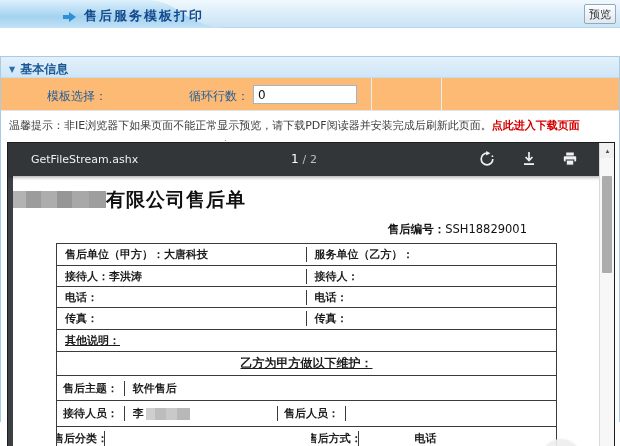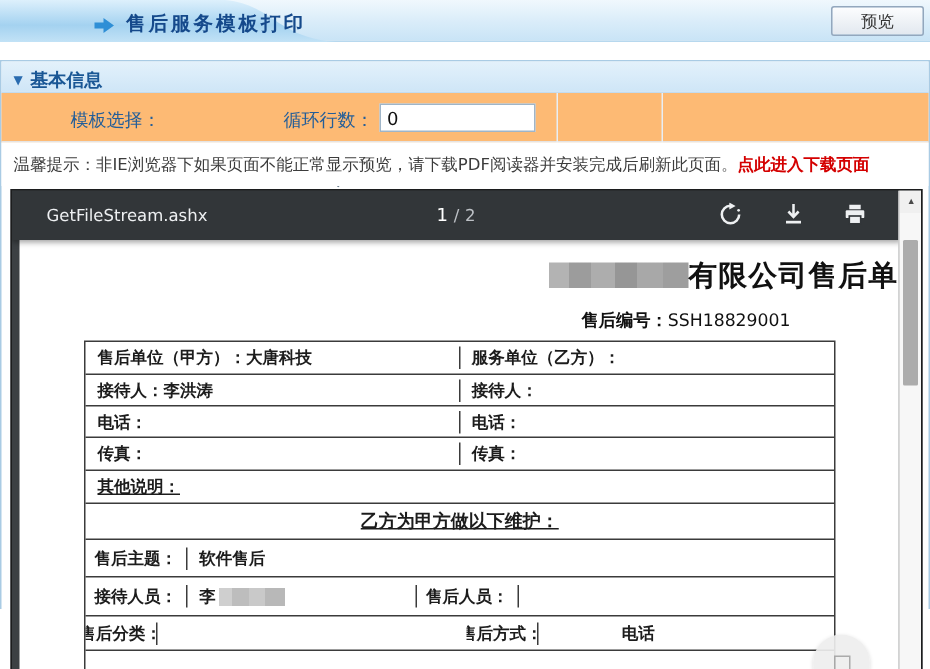--- a/index.html
+++ b/index.html
@@ -9,27 +9,27 @@
   
   .top-header { position:absolute; left:0; top:0; width:620px; height:28px;
     background:linear-gradient(180deg,#f0f8fd 0%,#d9ecf9 55%,#c9e4f6 100%);
     border-bottom:1px solid #b7d8ee; }
   .header-band { position:absolute; left:0; top:0; width:232px; height:28px;
     background:linear-gradient(180deg,#ddf0fc 0%,#a4d2f0 60%,#c2e2f6 100%);
     clip-path:path('M0 0 H150 C182 3 184 25 224 28 H0 Z'); }
   .arrow-icon { position:absolute; left:62px; top:8px; width:15px; height:12px; }
   .page-title { position:absolute; left:84px; top:7px; font-size:13px; font-weight:bold;
     color:#15498b; letter-spacing:2px; }
-  .preview-btn { position:absolute; right:4px; top:4px; height:20px; padding:0 19px;
+  .preview-btn { position:absolute; right:4px; top:4px; height:20px; padding:0 4px;
     font-size:11px; color:#333; background:linear-gradient(180deg,#fcfdfe,#e2e8ef);
     border:1px solid #93a7bd; border-radius:2px; cursor:pointer;
     font-family:"DejaVu Sans","Liberation Sans",sans-serif; }
 
   
-  .main-panel { position:absolute; left:0; top:40px; width:620px; height:366px;
+  .main-panel { position:absolute; left:0; top:56px; width:620px; height:366px;
     border:1px solid #a9cbe4; border-bottom:none; background:#fff; }
 
   .section-header { position:relative; height:21px; line-height:21px; padding-left:8px;
     background:linear-gradient(180deg,#e3f1fb 0%,#cfe6f7 100%);
     border-bottom:1px solid #c2dcf0; }
   .tri-icon { font-size:8px; color:#2a6cb0; vertical-align:1px; }
   .section-title { font-size:12px; font-weight:bold; color:#1a5795; margin-left:5px; }
 
   .form-row { position:relative; height:33px; background:#fdba74; border-bottom:1px solid #e4e4e4; }
   .form-label { position:absolute; top:10px; font-size:12px; color:#235e99; }
@@ -57,21 +57,21 @@
     box-shadow:0 1px 4px rgba(0,0,0,.4); z-index:3; }
   .pdf-filename { position:absolute; left:23px; top:10px; font-size:11px; color:#eef0f2; }
   .page-indicator { position:absolute; left:296px; top:9px; transform:translateX(-50%);
     font-size:12px; color:#fff; }
   .page-sep, .page-total { color:#bdc1c6; font-size:11px; }
   .tb-btn { position:absolute; top:8px; width:18px; height:18px; background:none; border:none;
     cursor:pointer; padding:0; }
   .btn-rotate { left:470px; } .btn-download { left:512px; } .btn-print { left:553px; }
 
   .pdf-page { position:absolute; left:5px; top:33px; width:586px; height:289px; background:#fff; }
-  .doc-title-row { position:absolute; left:0; top:11px; width:100%; text-align:right; }
+  .doc-title-row { position:absolute; left:0; top:11px; width:100%; text-align:left; }
   .redact-company { display:inline-block; width:93px; height:17px; vertical-align:-2px;
     background:linear-gradient(90deg,#b3b3b3 0 14%,#9c9c9c 14% 30%,#adadad 30% 47%,#969696 47% 63%,#a8a8a8 63% 82%,#9e9e9e 82% 100%); }
   .doc-title { font-size:19px; font-weight:bold; color:#111; letter-spacing:1px; }
   .order-line { position:absolute; top:46px; right:72px; font-size:11.5px; color:#111; }
   .order-label { font-weight:bold; }
 
   .doc-table { position:absolute; left:43px; top:67px; width:501px;
     border:1px solid #3b3b3b; font-size:11px; font-weight:600; color:#1c1c1c; }
   .t-row { display:flex; border-bottom:1px solid #3b3b3b;align-items:center; }
   .t-row:last-child { border-bottom:none; }

